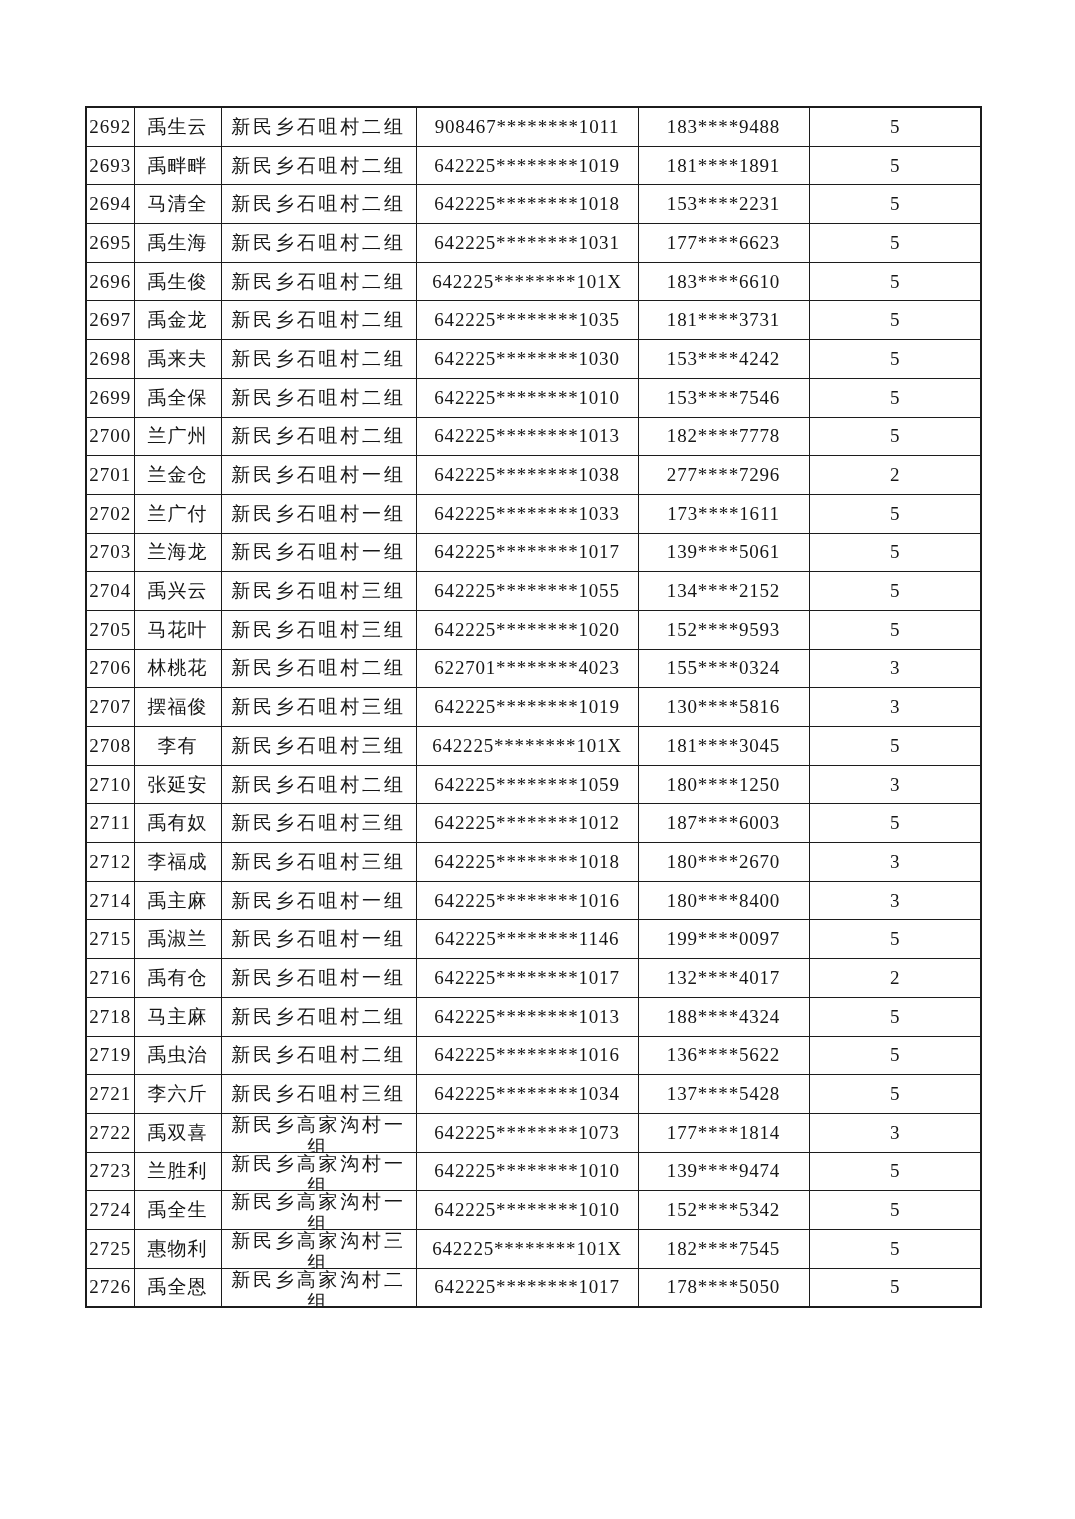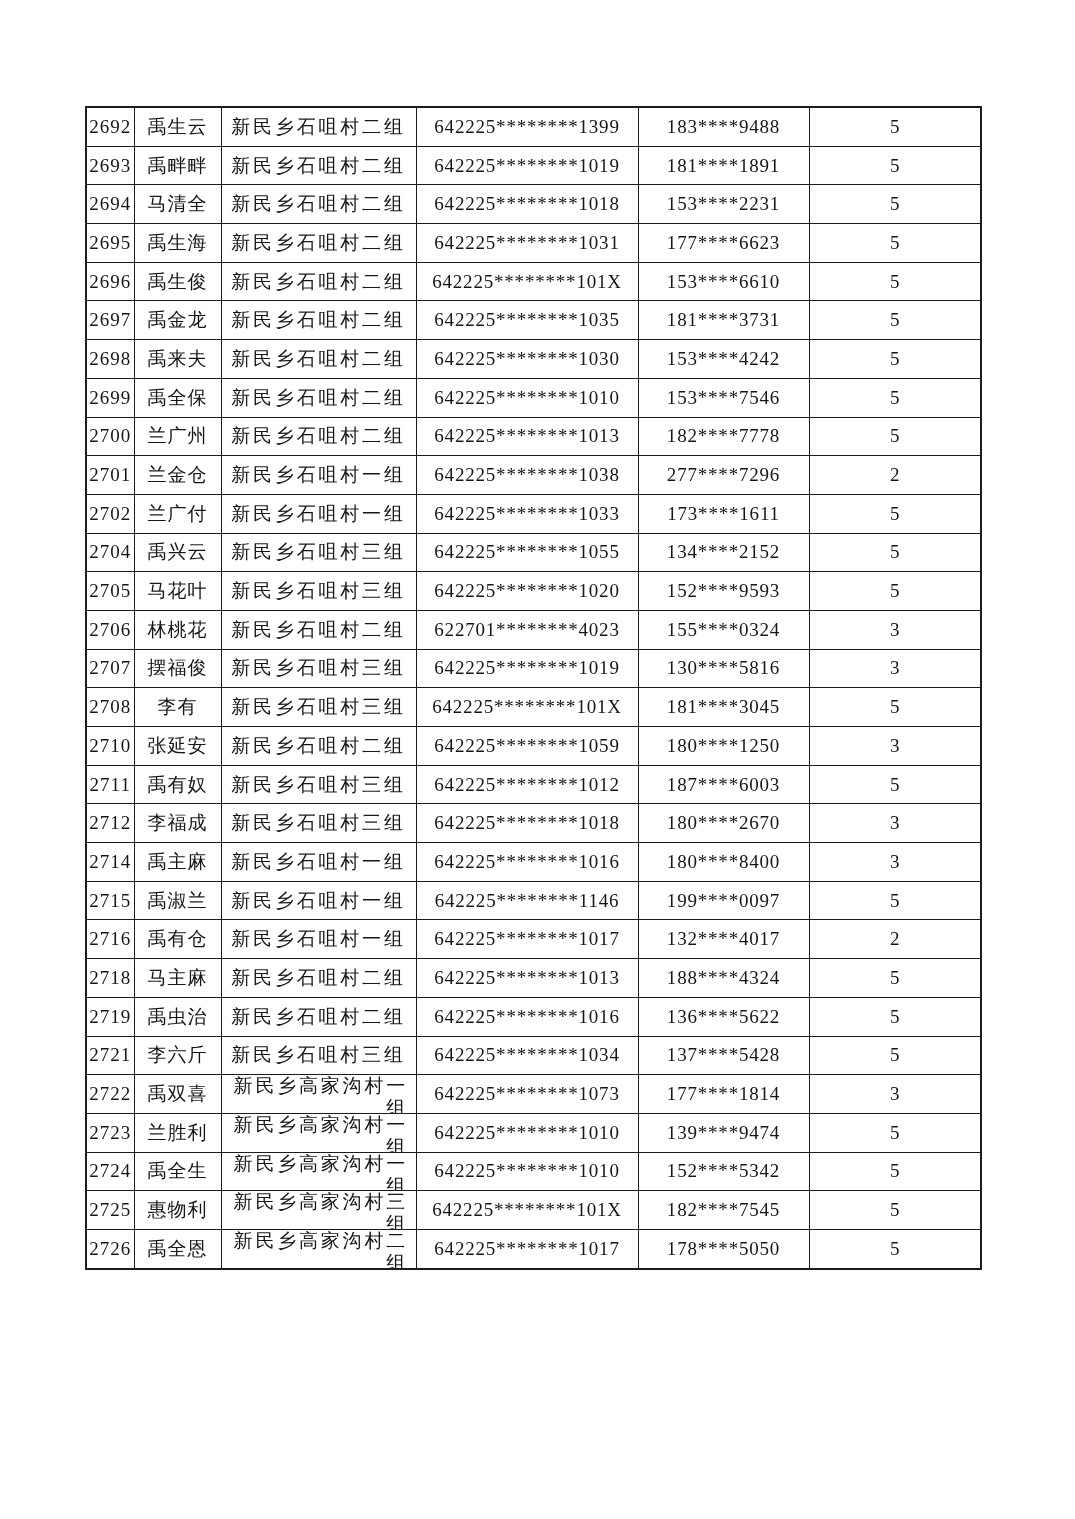--- a/index.html
+++ b/index.html
@@ -47,21 +47,20 @@
     letter-spacing: 1px;
   }
   td.c-name .cell {
     letter-spacing: 1px;
   }
   td.c-village .cell {
     letter-spacing: 2.8px;
     width: 179px;
     margin: 0 auto;
     flex-wrap: wrap;
-    text-align: right;
   }
   td.c-id .cell,
   td.c-phone .cell {
     letter-spacing: 0.8px;
   }
   td.c-count .cell {
     letter-spacing: 0;
   }
 </style>
 </head>
@@ -82,21 +81,21 @@
     <td class="c-no">
             <div class="cell">2692</div>
           </td>
     <td class="c-name">
             <div class="cell">禹生云</div>
           </td>
     <td class="c-village">
             <div class="cell">新民乡石咀村二组</div>
           </td>
     <td class="c-id">
-            <div class="cell">642225********1399</div>
+            <div class="cell">908467********1011</div>
           </td>
     <td class="c-phone">
             <div class="cell">183****9488</div>
           </td>
     <td class="c-count">
             <div class="cell">5</div>
           </td>
   </tr>
         <tr>
     <td class="c-no">
@@ -165,21 +164,21 @@
     <td class="c-name">
             <div class="cell">禹生俊</div>
           </td>
     <td class="c-village">
             <div class="cell">新民乡石咀村二组</div>
           </td>
     <td class="c-id">
             <div class="cell">642225********101X</div>
           </td>
     <td class="c-phone">
-            <div class="cell">153****6610</div>
+            <div class="cell">183****6610</div>
           </td>
     <td class="c-count">
             <div class="cell">5</div>
           </td>
   </tr>
         <tr>
     <td class="c-no">
             <div class="cell">2697</div>
           </td>
     <td class="c-name">
@@ -286,20 +285,40 @@
             <div class="cell">兰广付</div>
           </td>
     <td class="c-village">
             <div class="cell">新民乡石咀村一组</div>
           </td>
     <td class="c-id">
             <div class="cell">642225********1033</div>
           </td>
     <td class="c-phone">
             <div class="cell">173****1611</div>
+          </td>
+    <td class="c-count">
+            <div class="cell">5</div>
+          </td>
+  </tr>
+        <tr>
+    <td class="c-no">
+            <div class="cell">2703</div>
+          </td>
+    <td class="c-name">
+            <div class="cell">兰海龙</div>
+          </td>
+    <td class="c-village">
+            <div class="cell">新民乡石咀村一组</div>
+          </td>
+    <td class="c-id">
+            <div class="cell">642225********1017</div>
+          </td>
+    <td class="c-phone">
+            <div class="cell">139****5061</div>
           </td>
     <td class="c-count">
             <div class="cell">5</div>
           </td>
   </tr>
         <tr>
     <td class="c-no">
             <div class="cell">2704</div>
           </td>
     <td class="c-name">

